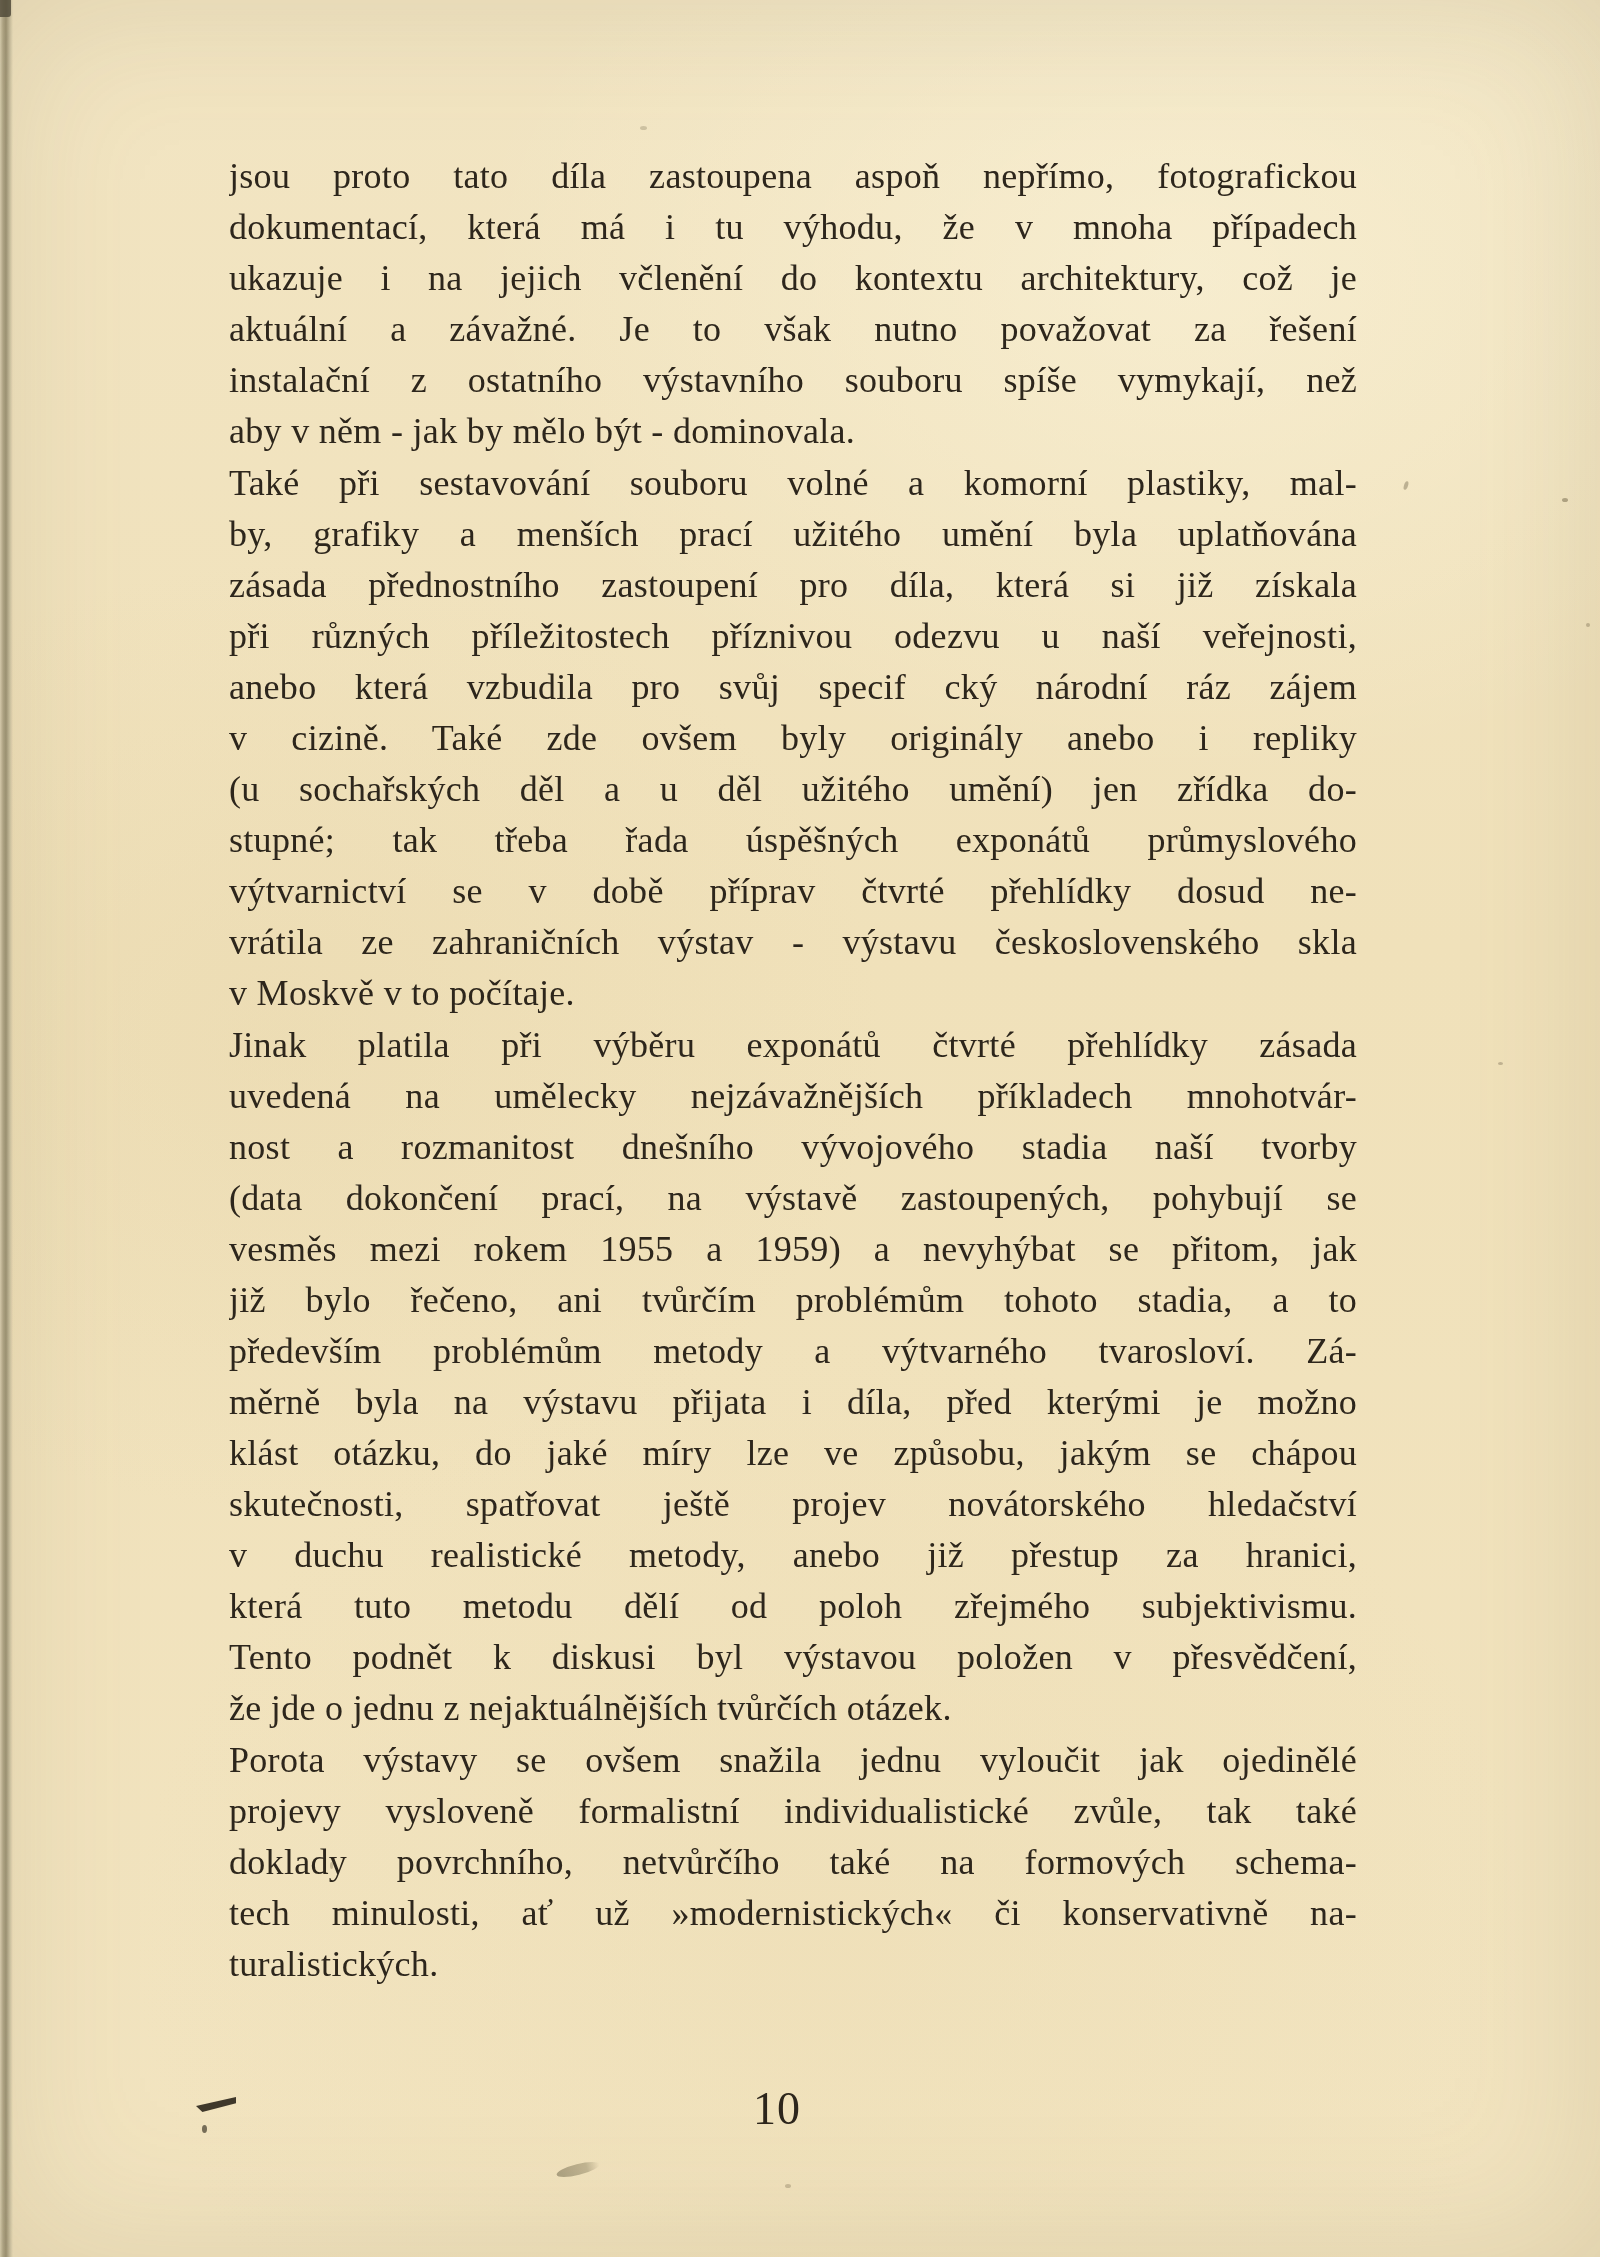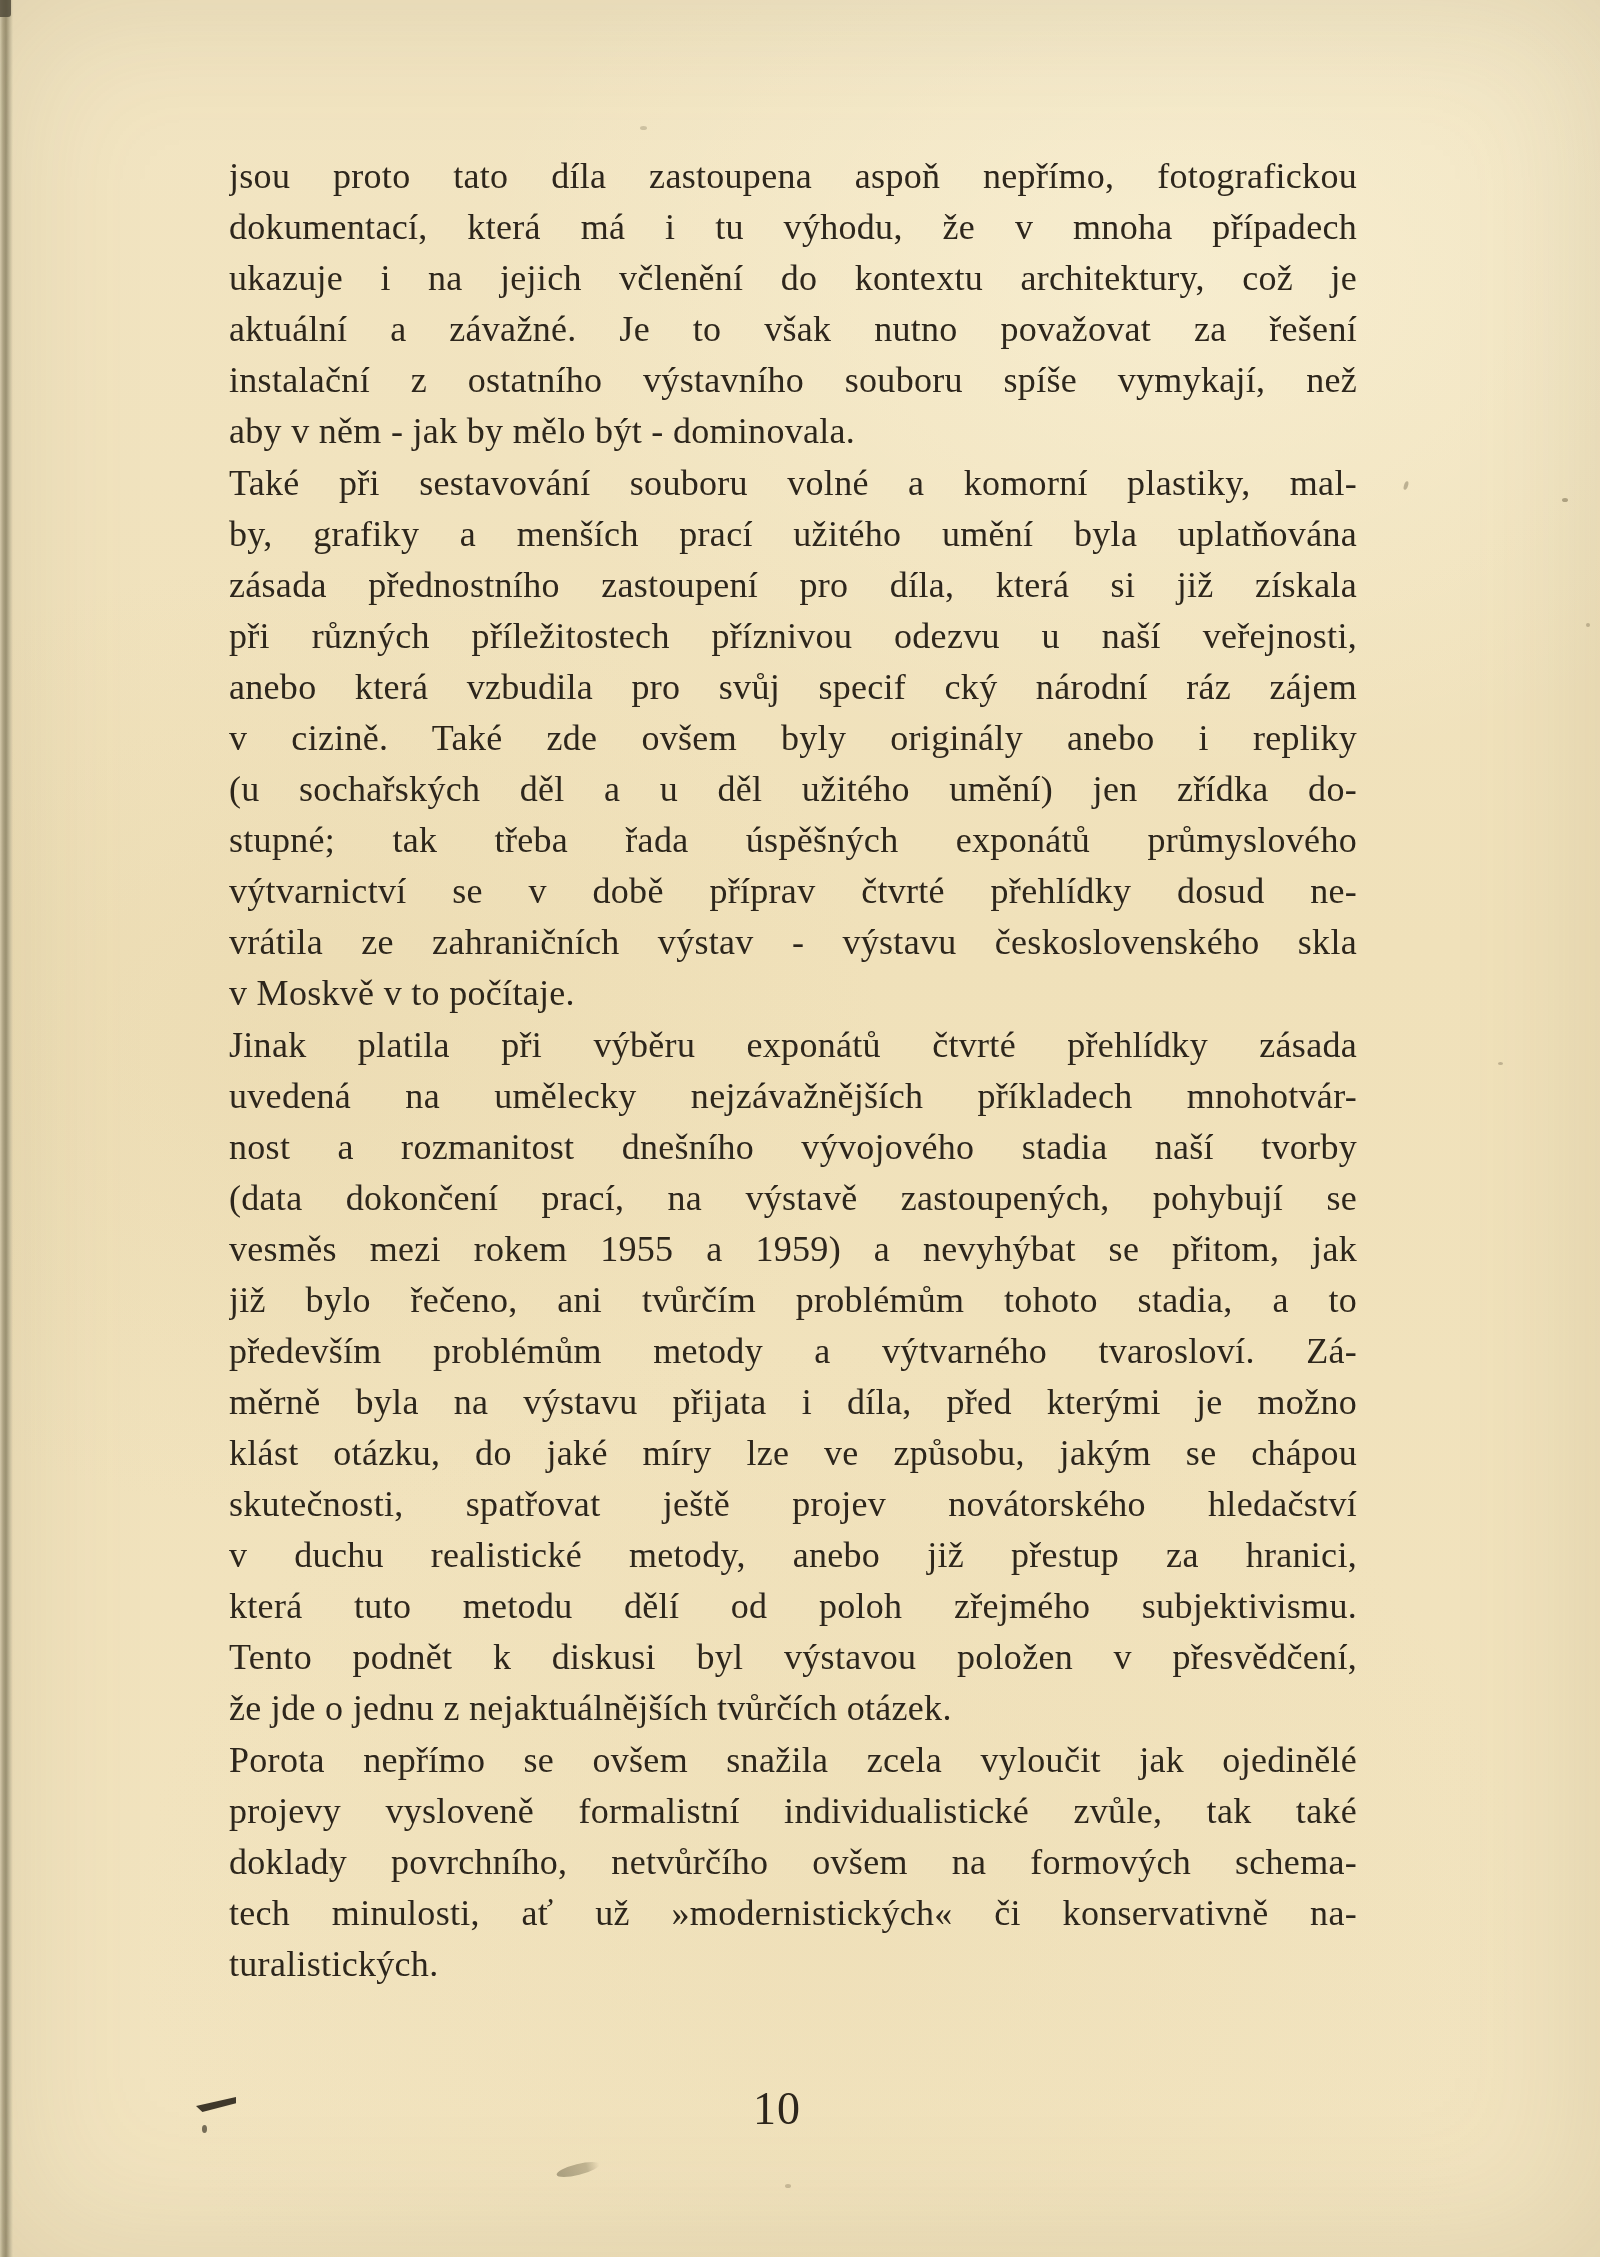--- a/index.html
+++ b/index.html
@@ -111,23 +111,23 @@
       <div class="line">měrně byla na výstavu přijata i díla, před kterými je možno</div>
       <div class="line">klást otázku, do jaké míry lze ve způsobu, jakým se chápou</div>
       <div class="line">skutečnosti, spatřovat ještě projev novátorského hledačství</div>
       <div class="line">v duchu realistické metody, anebo již přestup za hranici,</div>
       <div class="line">která tuto metodu dělí od poloh zřejmého subjektivismu.</div>
       <div class="line">Tento podnět k diskusi byl výstavou položen v přesvědčení,</div>
       <div class="line end">že jde o jednu z nejaktuálnějších tvůrčích otázek.</div>
     </section>
 
     <section class="para">
-      <div class="line">Porota nepřímo se ovšem snažila zcela vyloučit jak ojedinělé</div>
+      <div class="line">Porota výstavy se ovšem snažila jednu vyloučit jak ojedinělé</div>
       <div class="line">projevy vysloveně formalistní individualistické zvůle, tak také</div>
-      <div class="line">doklady povrchního, netvůrčího ovšem na formových schema-</div>
+      <div class="line">doklady povrchního, netvůrčího také na formových schema-</div>
       <div class="line">tech minulosti, ať už »modernistických« či konservativně na-</div>
       <div class="line end">turalistických.</div>
     </section>
 
   </main>
 
   <div class="pageno">10</div>
 
   <div class="pen-mark"></div>
   <div class="smudge"></div>

